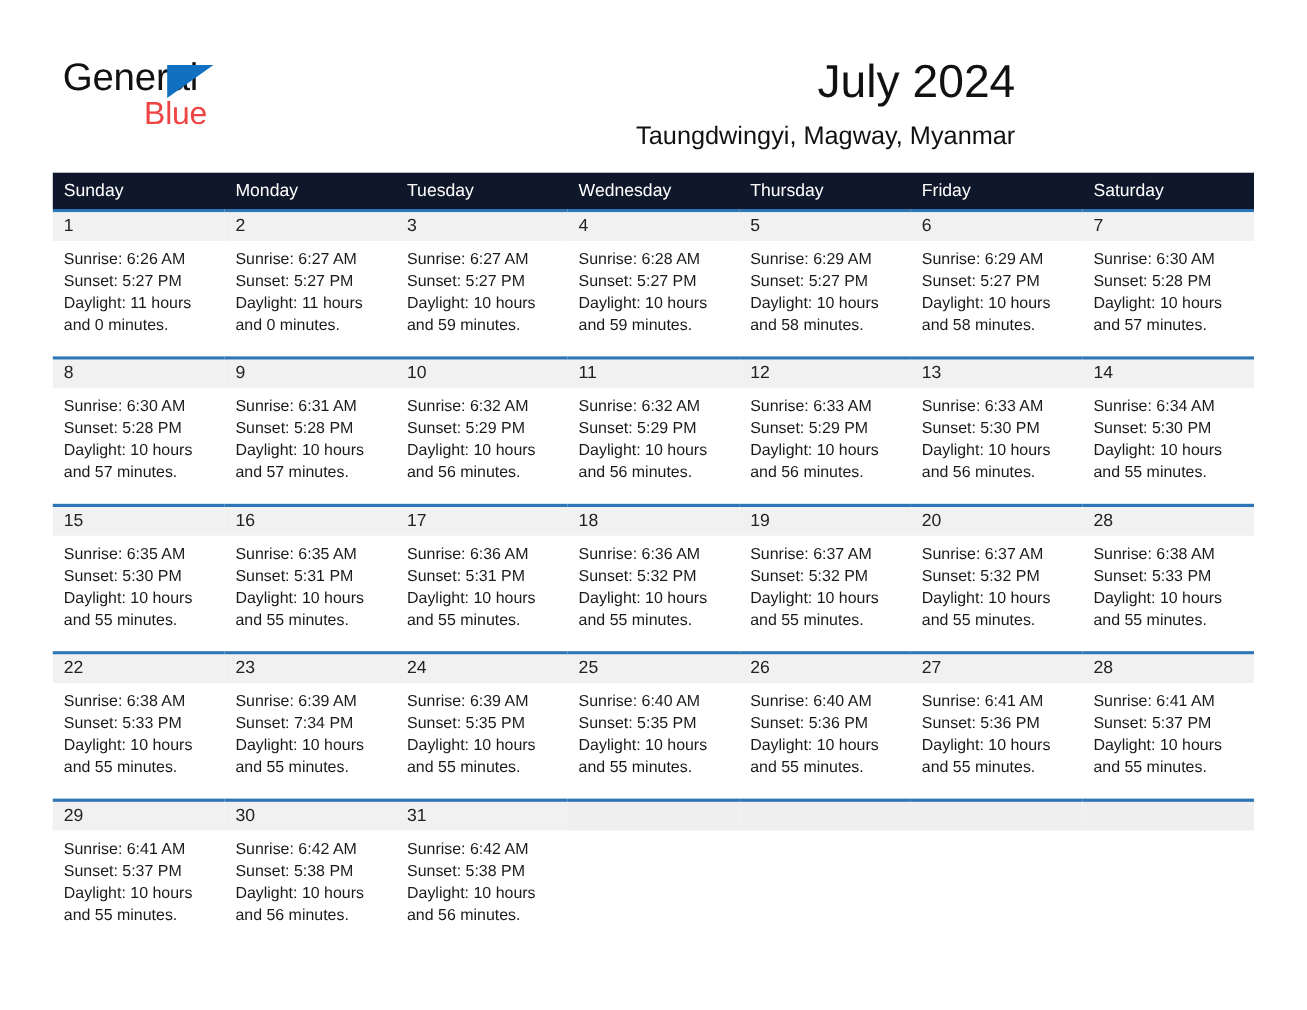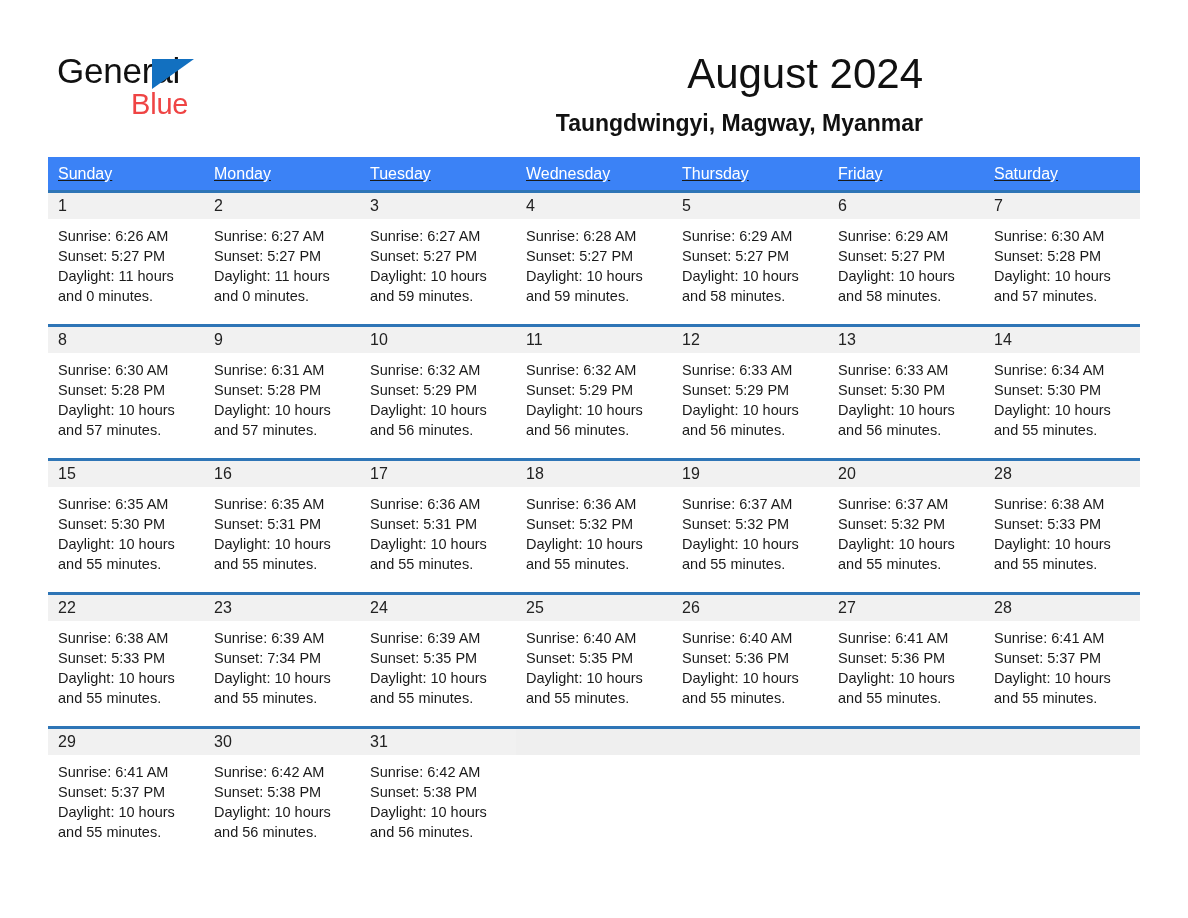--- a/index.html
+++ b/index.html
@@ -78,38 +78,37 @@
     font-size: 42px;
     line-height: 52px;
     font-weight: 400;
     color: #111111;
     white-space: nowrap;
   }
   .cal-location {
     margin-top: 9px;
     font-size: 23px;
     line-height: 28px;
-    font-weight: 700;
+    font-weight: 400;
     color: #111111;
     white-space: nowrap;
   }
 
   
   .calendar {
     position: absolute;
     left: 48px;
     top: 157px;
     width: 1092px;
   }
 
   .weekday-row {
     display: grid;
     grid-template-columns: repeat(7, 1fr);
-    background: #3b82f6;
-    text-decoration: underline;
+    background: #0f172a;
   }
   .weekday-cell {
     height: 33px;
     display: flex;
     align-items: center;
     padding-left: 10px;
     box-sizing: border-box;
     color: #ffffff;
     font-size: 16px;
     line-height: 18px;
@@ -164,21 +163,21 @@
 
   <div class="masthead">
 
     <div class="brand">
       <div class="brand-line1">General</div>
       <div class="brand-flag"></div>
       <div class="brand-line2">Blue</div>
     </div>
 
     <div class="title-block">
-      <div class="cal-title">August 2024</div>
+      <div class="cal-title">July 2024</div>
       <div class="cal-location">Taungdwingyi, Magway, Myanmar</div>
     </div>
 
   </div>
 
   <div class="calendar">
 
     <div class="weekday-row">
       <div class="weekday-cell">Sunday</div>
       <div class="weekday-cell">Monday</div>

